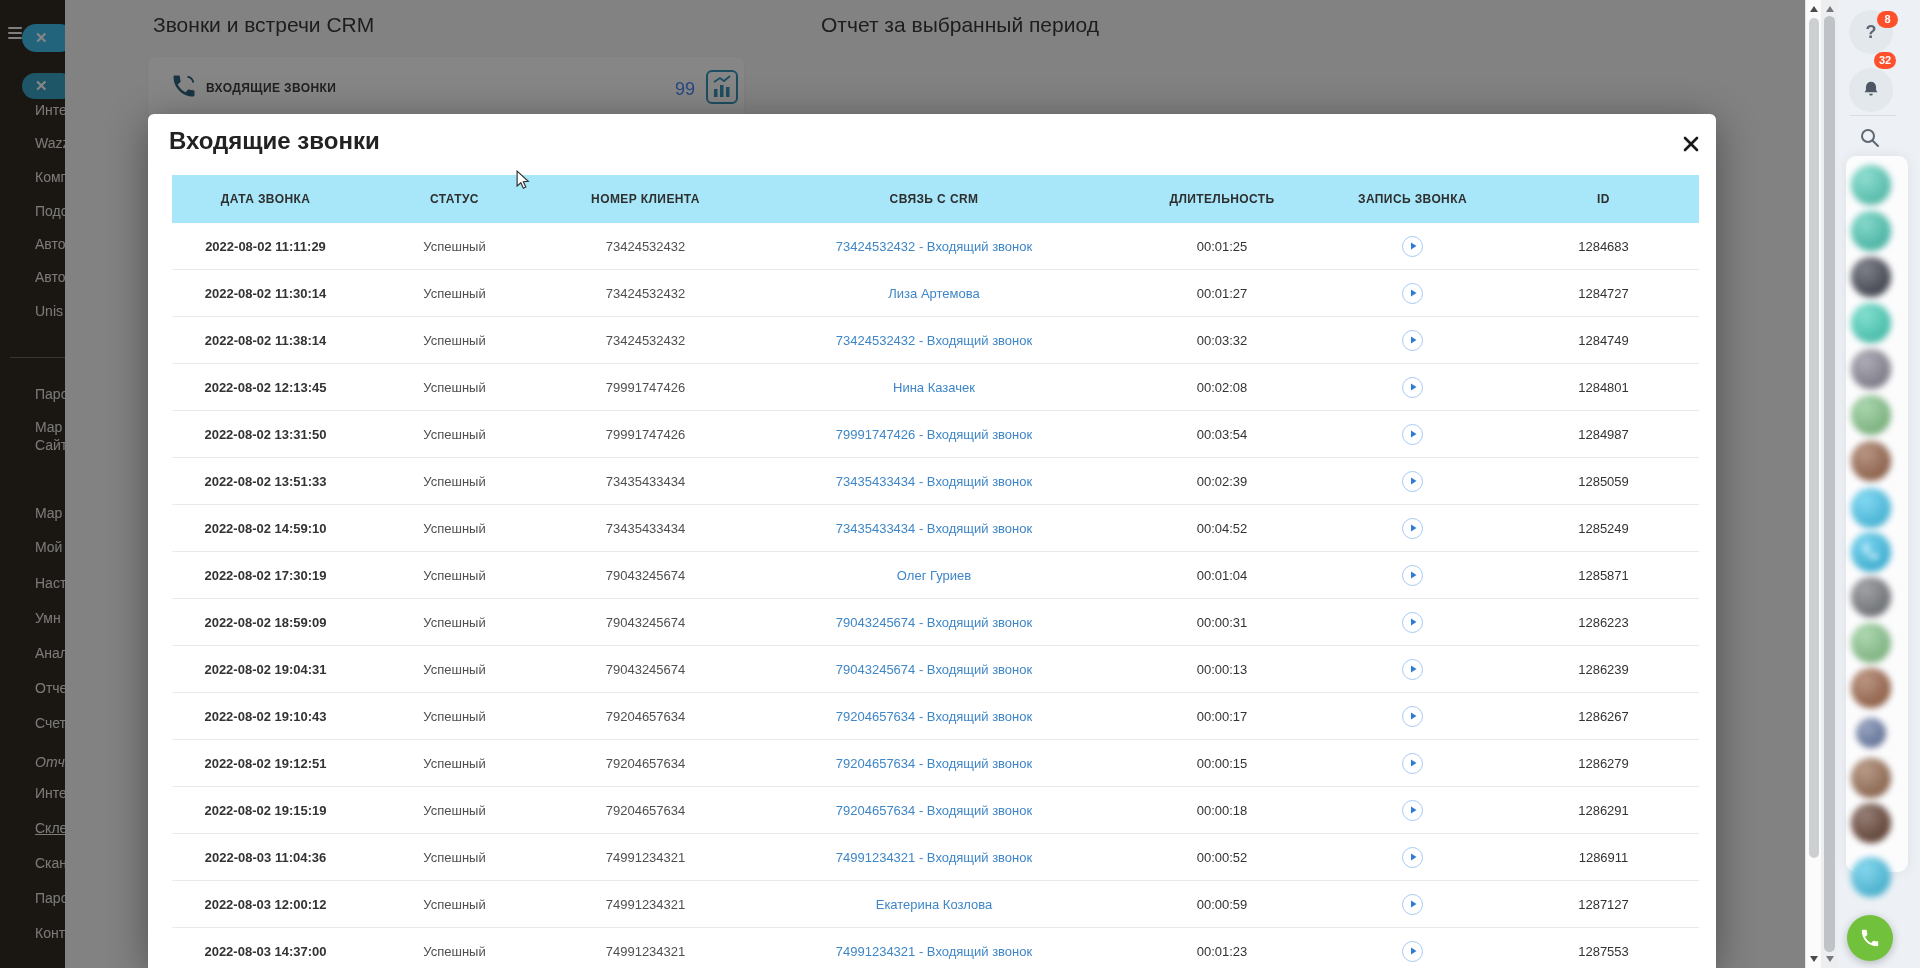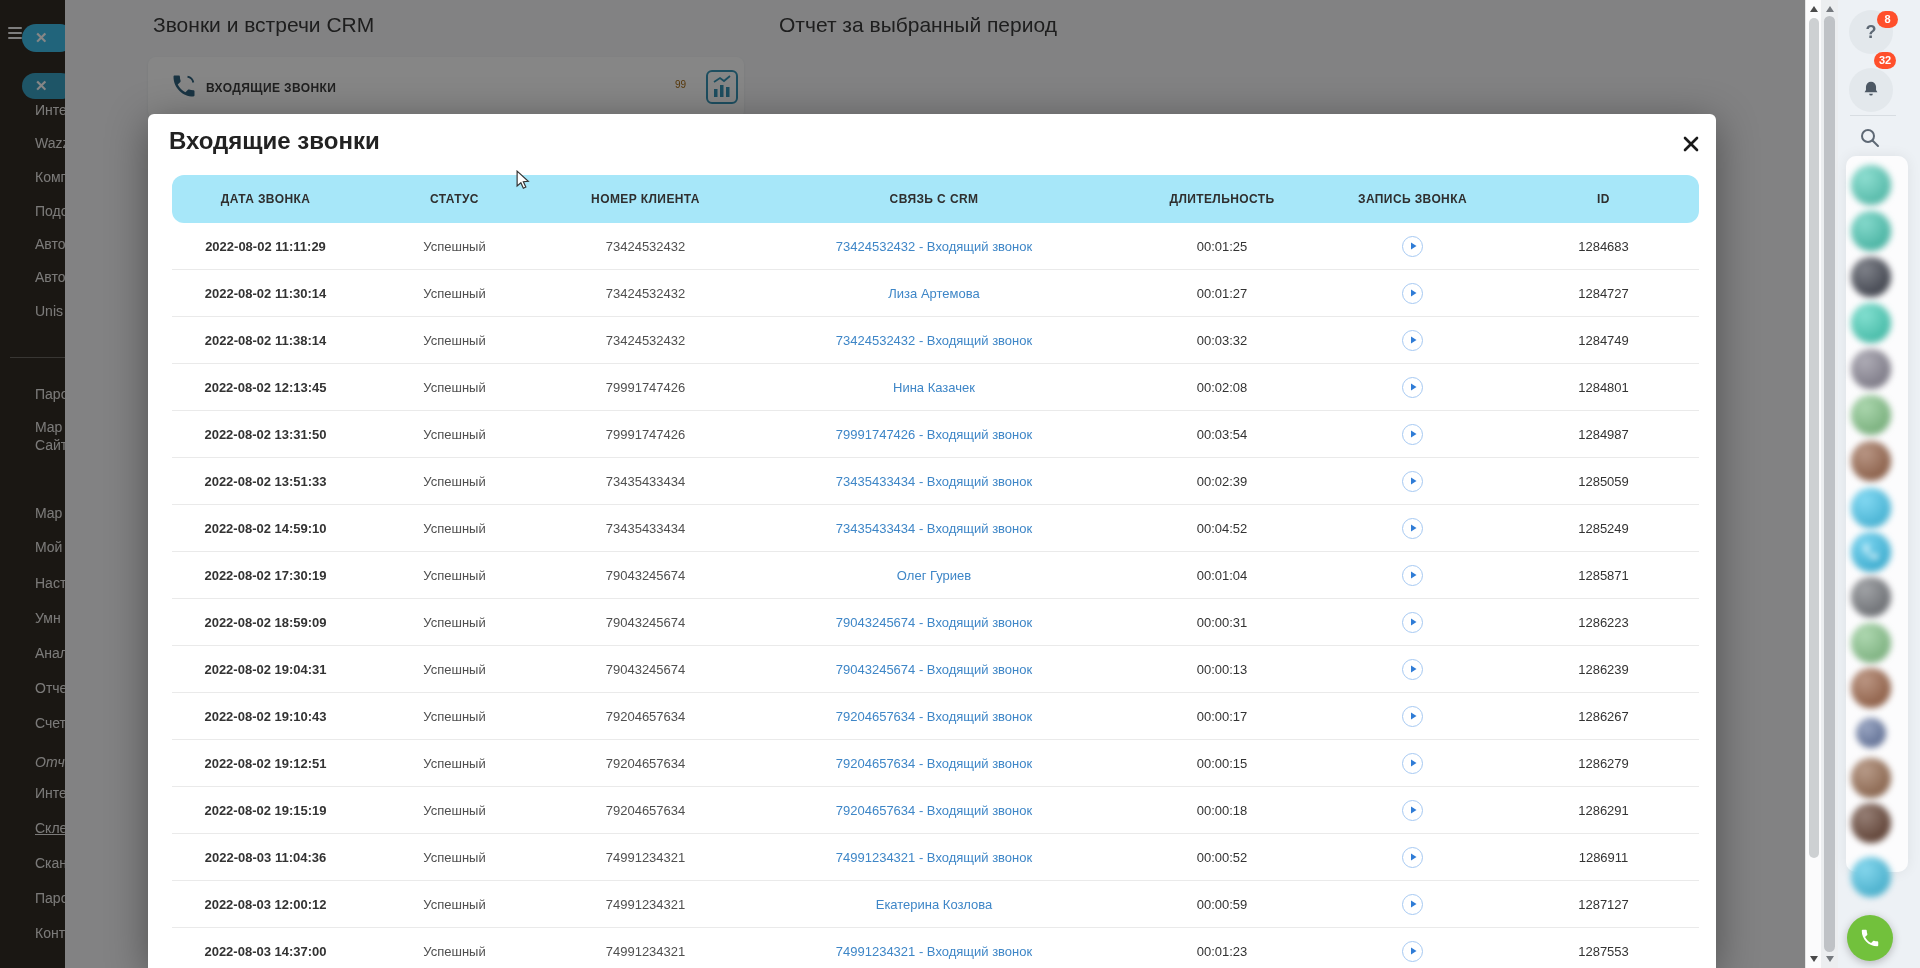--- a/index.html
+++ b/index.html
@@ -24,36 +24,36 @@
         display:flex;align-items:center;padding-left:13px;}
   .pill.cyan{top:24px;background:#35bbe9;}
   .pill.teal{top:73px;background:#2f9cc0;height:26px;}
 
   
   .section-title{position:absolute;top:13px;font-size:21px;color:#2e2e2e;}
   .card{position:absolute;top:57px;height:62px;background:#ffffff;border-radius:8px;box-shadow:0 1px 3px rgba(0,0,0,.08);}
   .card1{left:148px;width:596px;}
   .card2{left:780px;width:936px;}
   .card-label{position:absolute;left:58px;top:24px;font-size:12px;font-weight:bold;letter-spacing:.4px;color:#333;}
-  .card-count{position:absolute;left:527px;top:22px;font-size:10px;color:#a16207;}
+  .card-count{position:absolute;left:527px;top:22px;font-size:18px;color:#3b82f6;}
   .card2-text{position:absolute;left:25px;top:23px;font-size:12.5px;font-weight:bold;color:#2b2b2b;}
   .phone-ic{position:absolute;left:22px;top:15px;}
   .chart-ic{position:absolute;left:558px;top:13px;width:32px;height:34px;border:2px solid #2c8fb2;border-radius:6px;cursor:pointer;}
   .copy-ic{position:absolute;left:903px;top:13px;cursor:pointer;}
 
   
   .overlay{position:absolute;left:0;top:0;width:1805px;height:968px;background:rgba(14,14,14,.5);z-index:5;}
 
   
   .modal{position:absolute;left:148px;top:114px;width:1568px;height:854px;background:#fff;border-radius:6px 6px 0 0;
          box-shadow:0 8px 40px rgba(0,0,0,.4);z-index:6;overflow:hidden;}
   .modal-title{position:absolute;left:21px;top:13px;font-size:24px;color:#222;}
   .modal-close{position:absolute;right:16px;top:22px;width:18px;height:18px;background:none;border:none;cursor:pointer;padding:0;}
   .table{position:absolute;left:24px;top:61px;width:1527px;}
-  .t-head{display:flex;height:48px;background:var(--header-blue);align-items:center;border-radius:12px;}
+  .t-head{display:flex;height:48px;background:var(--header-blue);align-items:center;border-radius:0;}
   .t-head .cell{font-size:12px;font-weight:bold;color:#2f2f2f;letter-spacing:.4px;}
   .t-row{display:flex;height:47px;align-items:center;border-bottom:1px solid #eaeaea;background:#fff;}
   .cell{text-align:center;font-size:13px;color:#4f4f4f;overflow:hidden;white-space:nowrap;}
   .c-date{width:187px;font-weight:bold;color:#333;}
   .c-status{width:191px;}
   .c-number{width:191px;}
   .c-crm{width:386px;}
   .c-duration{width:190px;color:#333;}
   .c-record{width:191px;}
   .c-id{width:191px;color:#333;}
@@ -137,21 +137,21 @@
     <div class="nav-divider" id="nav-divider" style="top: 357px;"></div>
     <div class="pill cyan">
       <span>✕</span>
     </div>
     <div class="pill teal">
       <span>✕</span>
     </div>
   </nav>
 
   <div class="section-title" style="left:153px">Звонки и встречи CRM</div>
-  <div class="section-title" style="left:779px">Отчет за выбранный период</div>
+  <div class="section-title" style="left:821px">Отчет за выбранный период</div>
 
   <div class="card card1">
     <svg class="phone-ic" width="28" height="28" viewBox="0 0 24 24">
       <path fill="#255a78" d="M6.6 10.8c1.4 2.8 3.8 5.1 6.6 6.6l2.2-2.2c.3-.3.7-.4 1-.2 1.1.4 2.3.6 3.6.6.6 0 1 .4 1 1V20c0 .6-.4 1-1 1C10.6 21 3 13.4 3 4c0-.6.4-1 1-1h3.5c.6 0 1 .4 1 1 0 1.2.2 2.4.6 3.6.1.3 0 .7-.2 1l-2.3 2.2z"></path>
       <path fill="none" stroke="#255a78" stroke-width="1.6" d="M15 4c2.8.6 4.5 2.3 5 5"></path>
     </svg>
     <span class="card-label">ВХОДЯЩИЕ ЗВОНКИ</span>
     <span class="card-count">99</span>
     <span class="chart-ic">
       <svg width="28" height="30" viewBox="0 0 28 30">

